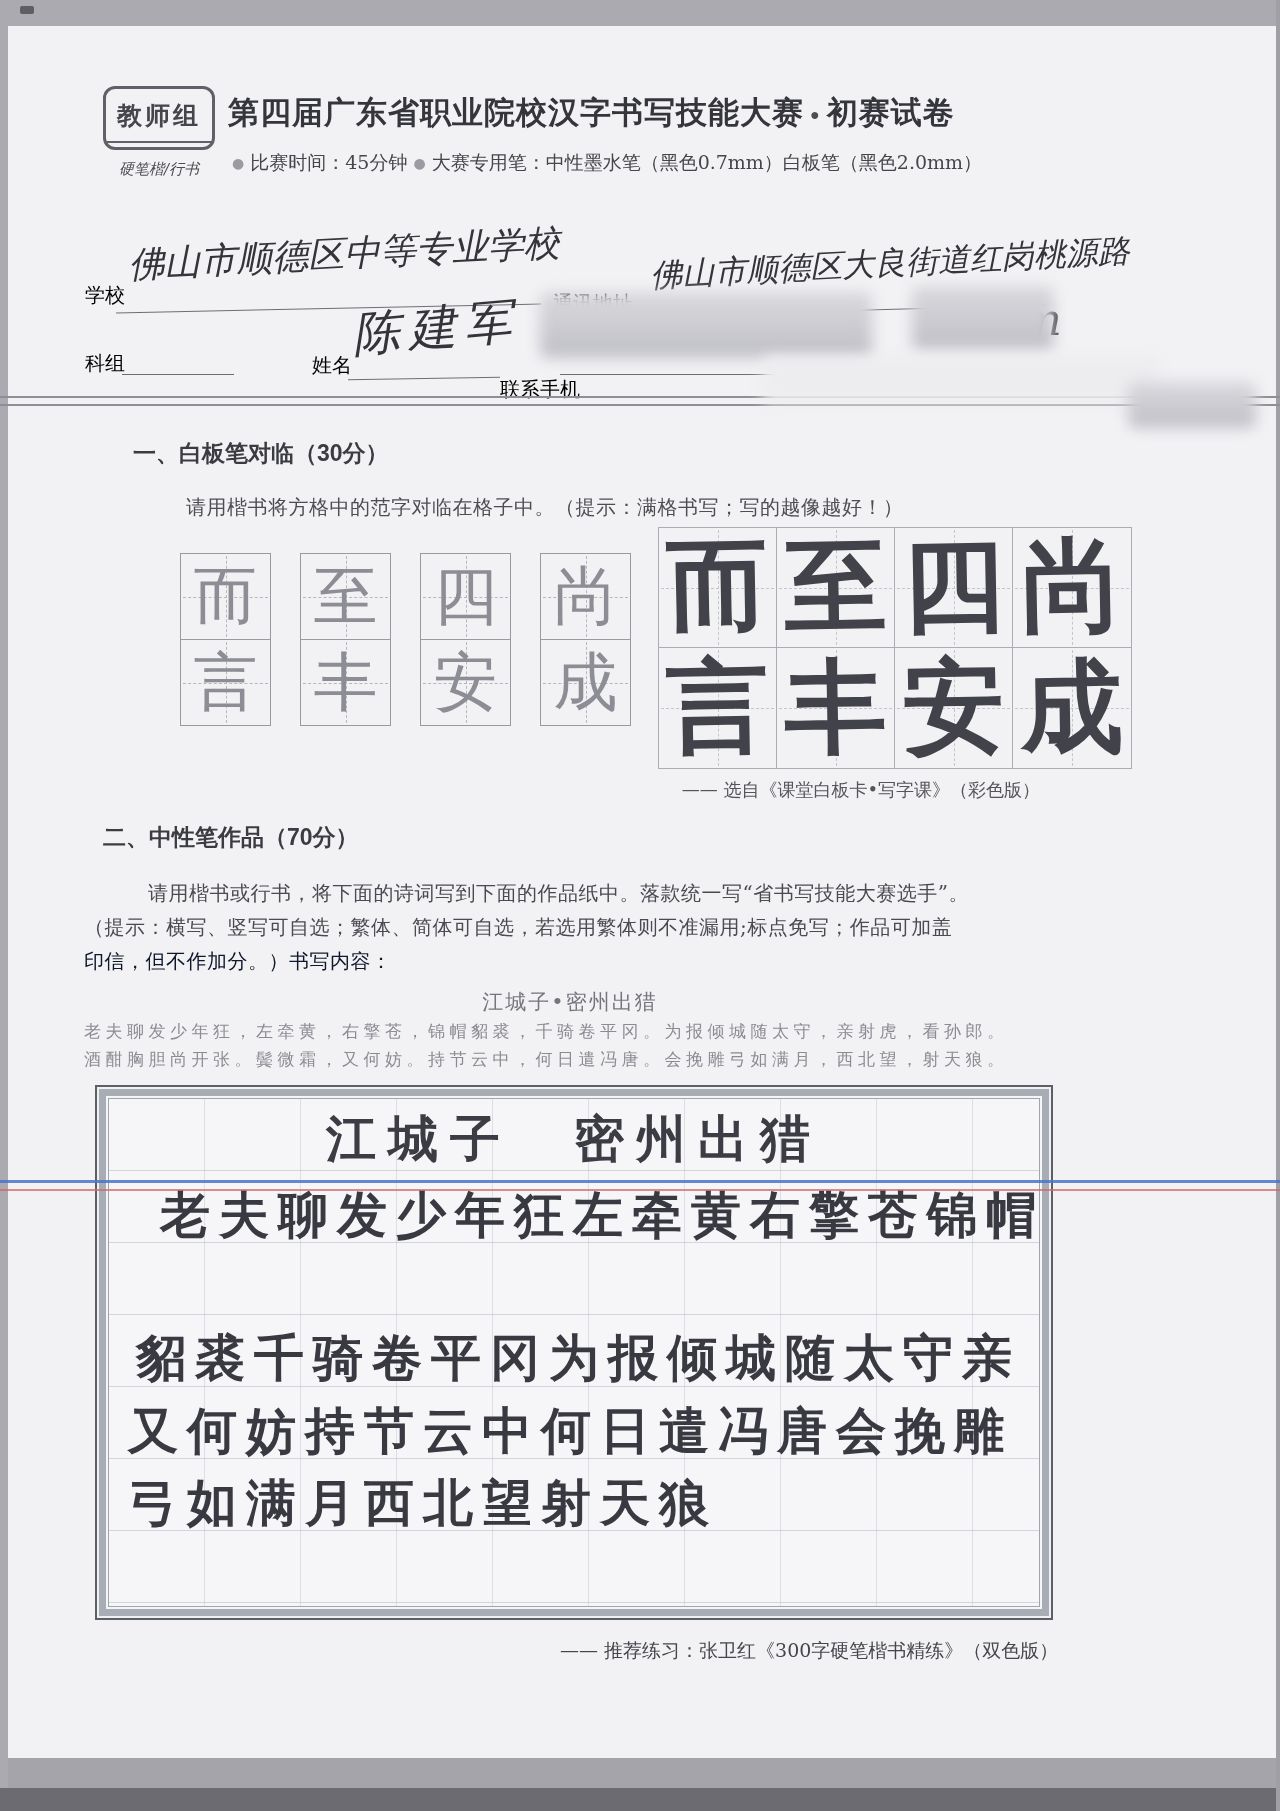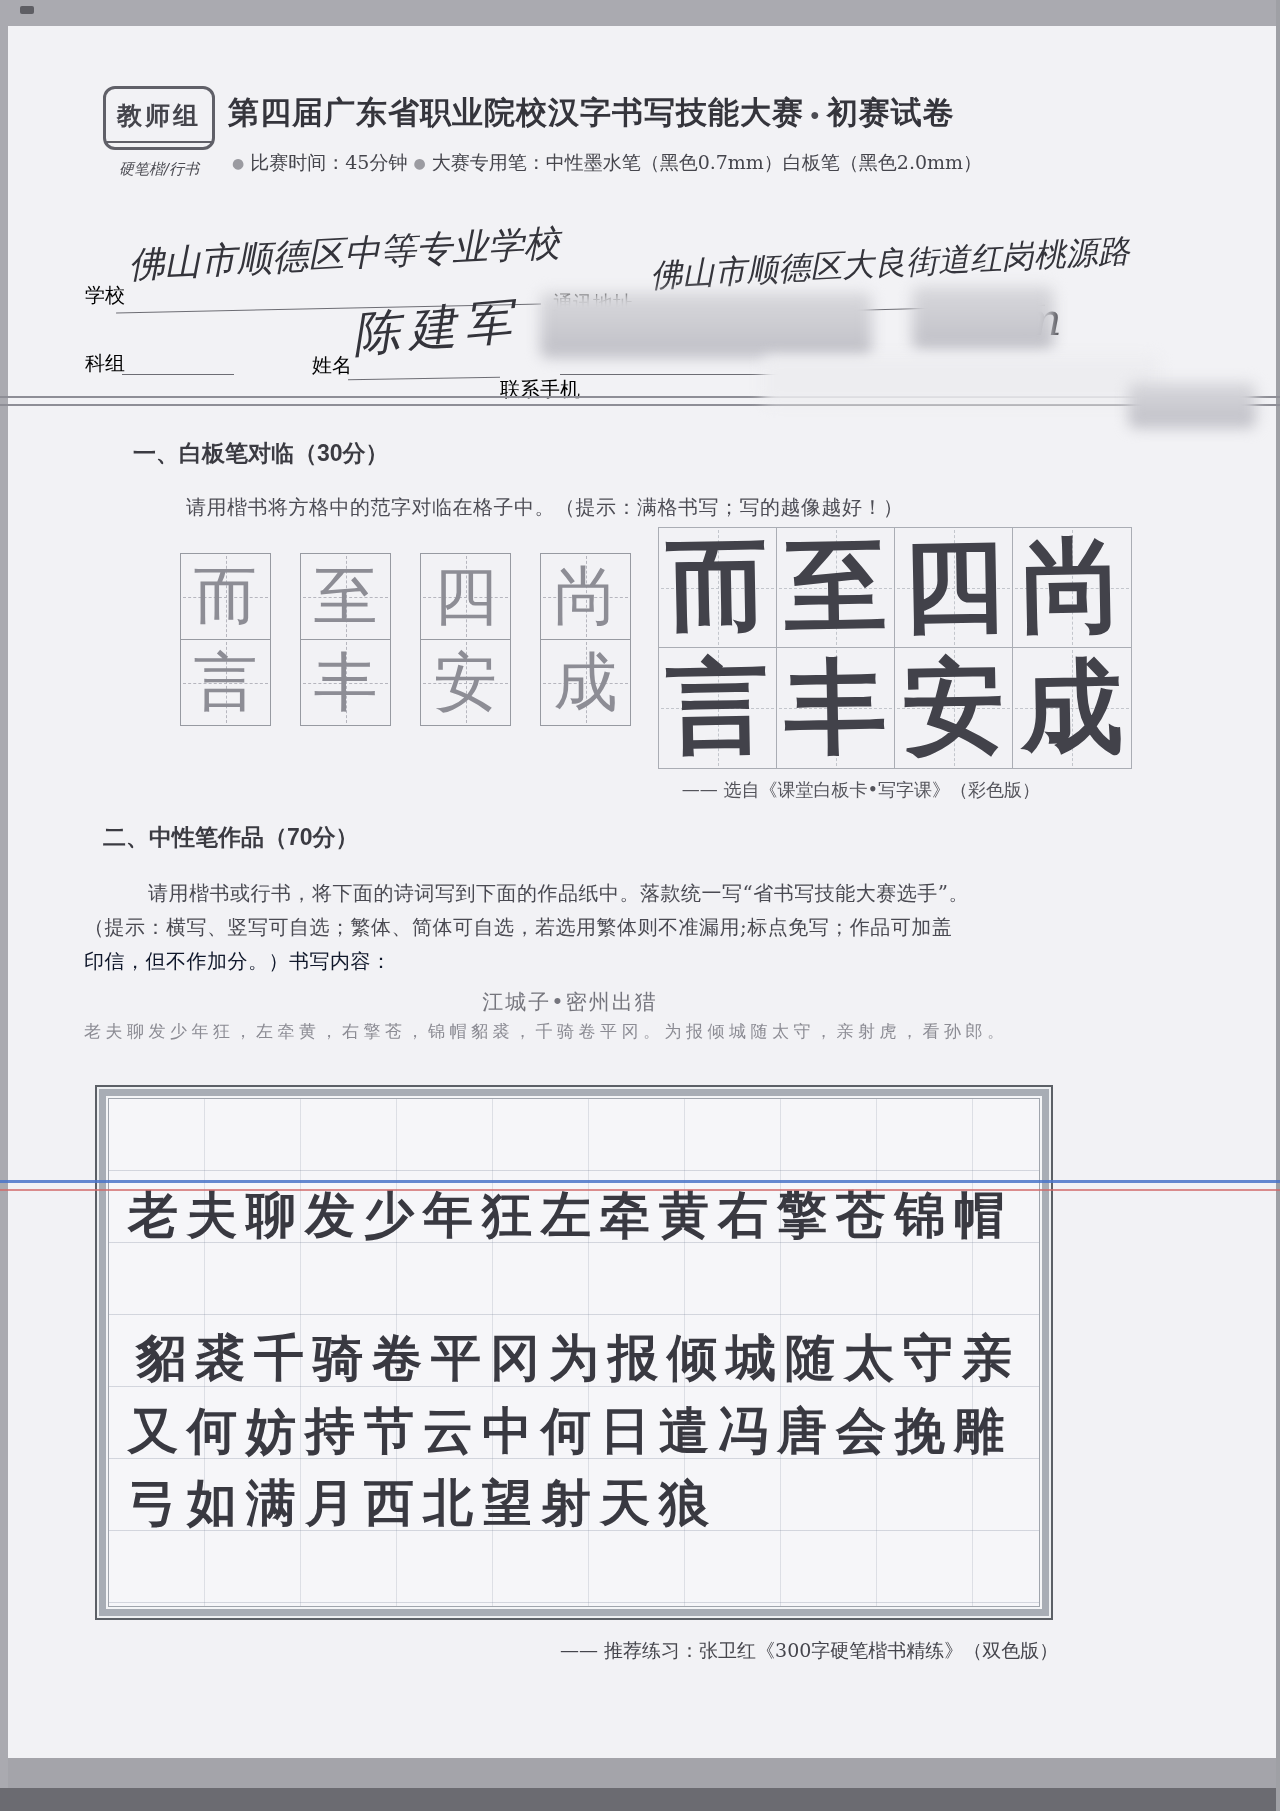--- a/index.html
+++ b/index.html
@@ -225,27 +225,29 @@
 
   <div class="attr" style="left:600px;top:778px;width:440px;font-size:18px;">—— 选自《课堂白板卡•写字课》（彩色版）</div>
 
   <div class="s-head" style="left:103px;top:822px;">二、中性笔作品（70分）</div>
   <div class="kai" style="left:148px;top:880px;color:#4a4a52;">请用楷书或行书，将下面的诗词写到下面的作品纸中。落款统一写“省书写技能大赛选手”。</div>
   <div class="kai" style="left:84px;top:914px;color:#4a4a52;">（提示：横写、竖写可自选；繁体、简体可自选，若选用繁体则不准漏用;标点免写；作品可加盖</div>
   <div class="kai" style="left:84px;top:948px;color:#0f172a;">印信，但不作加分。）书写内容：</div>
 
   <div class="poem-title">江城子•密州出猎</div>
   <div class="poem-line" style="top:1020px;">老夫聊发少年狂，左牵黄，右擎苍，锦帽貂裘，千骑卷平冈。为报倾城随太守，亲射虎，看孙郎。</div>
+  <div class="poem-line" style="top:1048px;">酒酣胸胆尚开张。鬓微霜，又何妨。持节云中，何日遣冯唐。会挽雕弓如满月，西北望，射天狼。</div>
 
   <div class="frame">
     <div class="frame2">
       <div class="frame3"></div>
     </div>
   </div>
-  <div class="work-row" style="top:1182px;">老夫聊发少年狂左牵黄右擎苍锦帽</div>
+  <div class="work-title">江城子　密州出猎</div>
+  <div class="work-row" style="top:1182px;margin-left:32px;">老夫聊发少年狂左牵黄右擎苍锦帽</div>
   <div class="work-row" style="top:1325px;margin-left:8px;">貂裘千骑卷平冈为报倾城随太守亲</div>
   <div class="work-row" style="top:1398px;">又何妨持节云中何日遣冯唐会挽雕</div>
   <div class="work-row" style="top:1470px;">弓如满月西北望射天狼</div>
 
   <div class="art-blue"></div>
   <div class="art-red"></div>
 
   <div class="footer-attr">—— 推荐练习：张卫红《300字硬笔楷书精练》（双色版）</div>
 </div>
 

